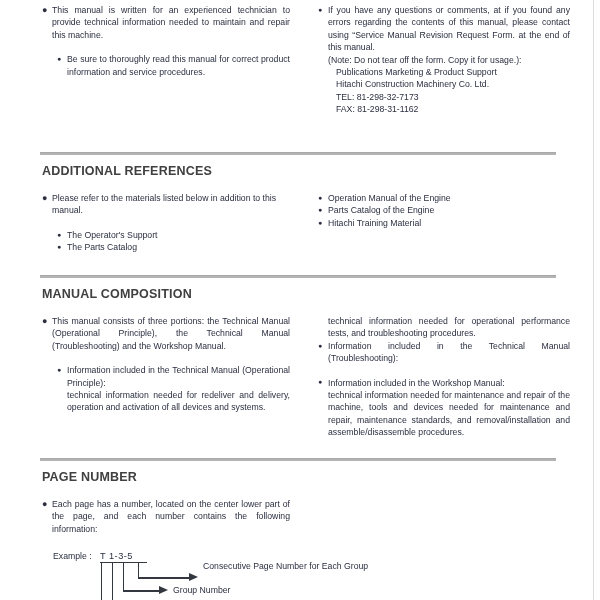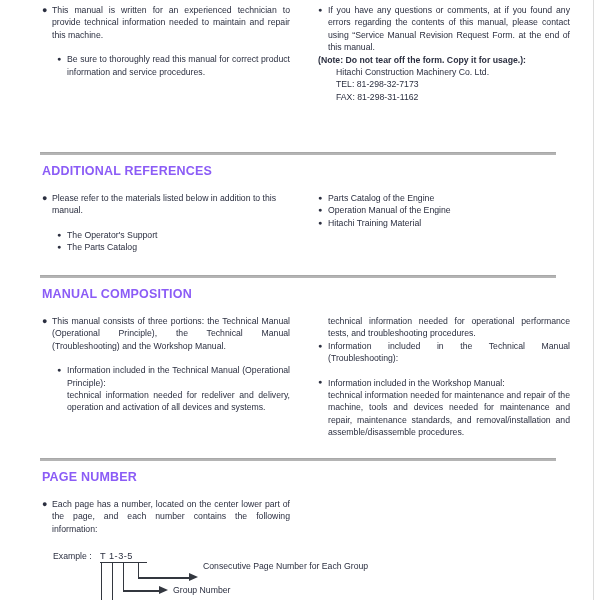--- a/index.html
+++ b/index.html
@@ -35,21 +35,21 @@
   .section-rule {
     height: 3px;
     margin: 0 44px 0 40px;
     background: #b4b4b4;
     border-top: 1px solid #a8a8a8;
     box-sizing: border-box;
   }
   .section-title {
     font-size: 12.5px;
     font-weight: bold;
-    color: #8b5cf6;
+    color: #404040;
     letter-spacing: 0.2px;
     margin: 9px 0 0 42px;
   }
 
   .cols {
     display: flex;
     width: 600px;
     box-sizing: border-box;
   }
   .col-left {
@@ -177,22 +177,23 @@
 
     </div>
 
     <div class="col-right">
 
       <div class="bul sub" style="margin-left:0;">
         <span class="dot">●</span>
         <span class="cont">If you have any questions or comments, at if you found any errors regarding the contents of this manual, please contact using “Service Manual Revision Request Form. at the end of this manual.</span>
       </div>
 
-      <div class="plain" style="margin-left:0;font-weight:bold;">(Note: Do not tear off the form. Copy it for usage.):</div>
-
+      <div class="plain" style="margin-left:10px;">(Note: Do not tear off the form. Copy it for usage.):</div>
+
+      <div class="indent-block">Publications Marketing &amp; Product Support</div>
       <div class="indent-block">Hitachi Construction Machinery Co. Ltd.</div>
       <div class="indent-block">TEL: 81-298-32-7173</div>
       <div class="indent-block">FAX: 81-298-31-1162</div>
 
     </div>
   </div>
 
   <div style="position:absolute; top:152px; left:0; width:600px;">
     <div class="section-rule"></div>
     <div class="section-title">ADDITIONAL REFERENCES</div>
@@ -212,25 +213,25 @@
         </div>
         <div class="bul sub nojust">
           <span class="dot">●</span>
           <span class="cont">The Parts Catalog</span>
         </div>
       </div>
 
       <div class="col-right">
         <div class="bul sub nojust" style="margin-left:0;">
           <span class="dot">●</span>
+          <span class="cont">Operation Manual of the Engine</span>
+        </div>
+        <div class="bul sub nojust" style="margin-left:0;">
+          <span class="dot">●</span>
           <span class="cont">Parts Catalog of the Engine</span>
-        </div>
-        <div class="bul sub nojust" style="margin-left:0;">
-          <span class="dot">●</span>
-          <span class="cont">Operation Manual of the Engine</span>
         </div>
         <div class="bul sub nojust" style="margin-left:0;">
           <span class="dot">●</span>
           <span class="cont">Hitachi Training Material</span>
         </div>
       </div>
     </div>
   </div>
 
   <div style="position:absolute; top:275px; left:0; width:600px;">

